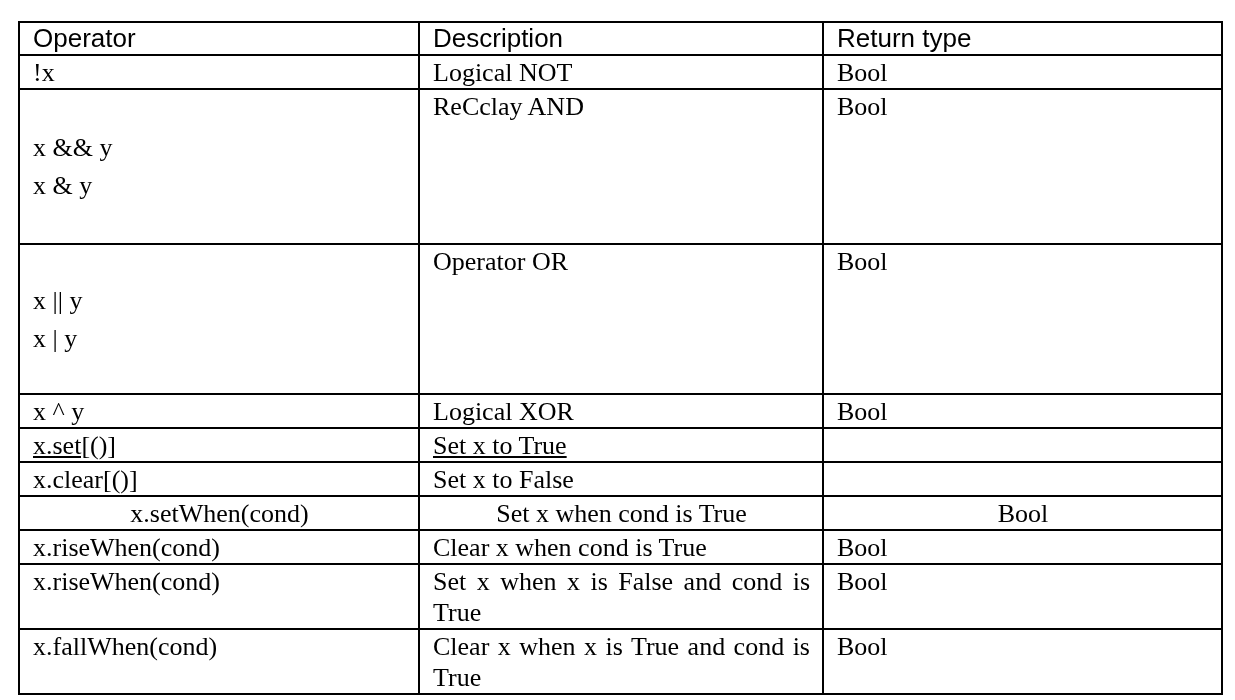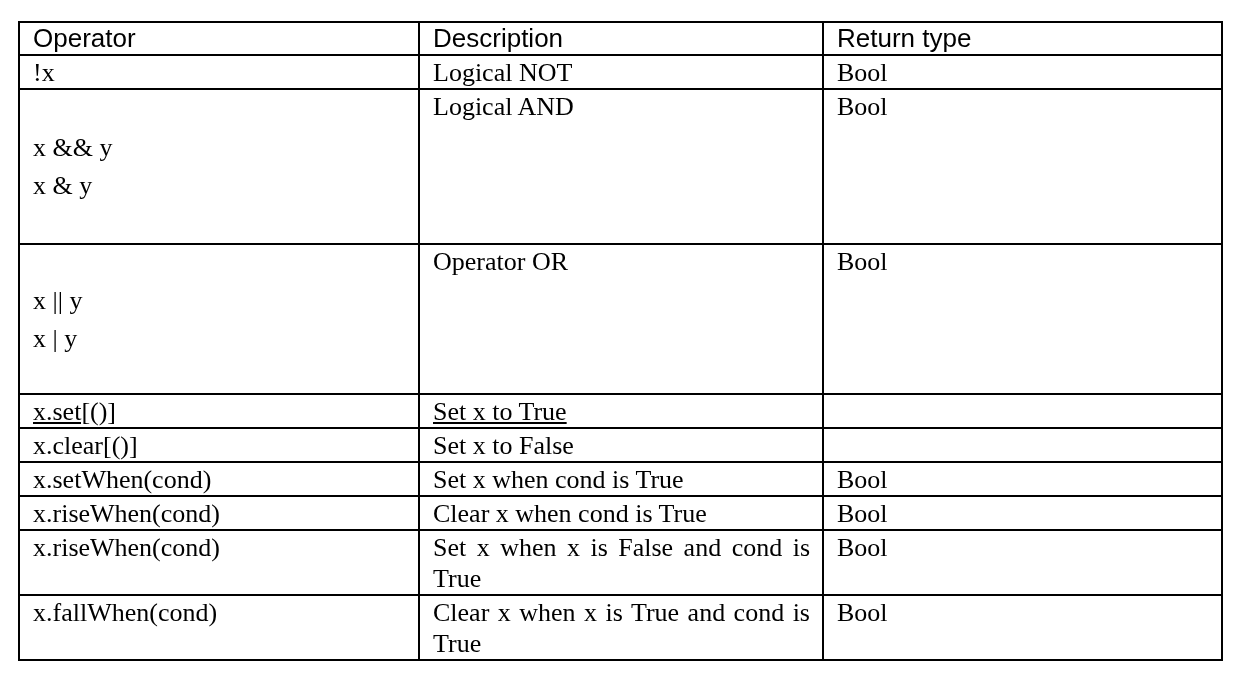--- a/index.html
+++ b/index.html
@@ -45,21 +45,21 @@
     line-height: 31px;
   }
   
   tr.r-head      { height: 33px; }
   tr.r-not       { height: 33px; }
   tr.r-and       { height: 155px; }
   tr.r-or        { height: 150px; }
   tr.r-xor       { height: 31px; }
   tr.r-set       { height: 32px; text-decoration: underline; }
   tr.r-clear     { height: 33px; }
-  tr.r-setwhen   { height: 33px; }
+  tr.r-setwhen   { height: 33px; text-align: center; }
   tr.r-clearwhen { height: 33px; }
   tr.r-risewhen  { height: 64px; margin-left: 27px; }
   tr.r-fallwhen  { height: 65px; border-radius: 21px; }
 
   td.v-mid { vertical-align: middle; }
   .oplines div { line-height: 38px; white-space: nowrap; }
   td.justify { text-align: justify; }
 
   .watermark {
     position: absolute;
@@ -99,31 +99,36 @@
         <td>Logical NOT</td>
         <td>Bool</td>
       </tr>
       <tr class="r-and">
         <td class="v-mid">
           <div class="oplines">
             <div>x &amp;&amp; y</div>
             <div>x &amp; y</div>
           </div>
         </td>
-        <td>Logical AND</td>
+        <td>ReCclay AND</td>
         <td>Bool</td>
       </tr>
       <tr class="r-or">
         <td class="v-mid">
           <div class="oplines">
             <div>x || y</div>
             <div>x | y</div>
           </div>
         </td>
         <td>Operator OR</td>
+        <td>Bool</td>
+      </tr>
+      <tr class="r-xor">
+        <td>x ^ y</td>
+        <td>Logical XOR</td>
         <td>Bool</td>
       </tr>
       <tr class="r-set">
         <td>x.set[()]</td>
         <td>Set x to True</td>
         <td></td>
       </tr>
       <tr class="r-clear">
         <td>x.clear[()]</td>
         <td>Set x to False</td>

